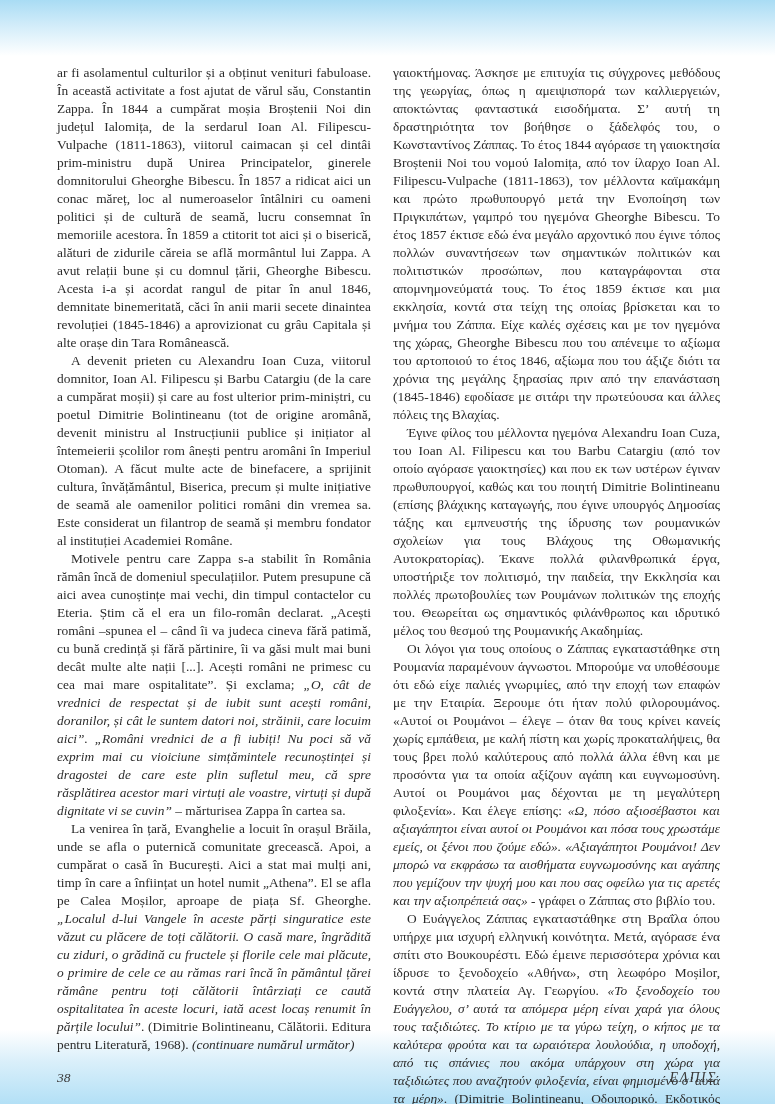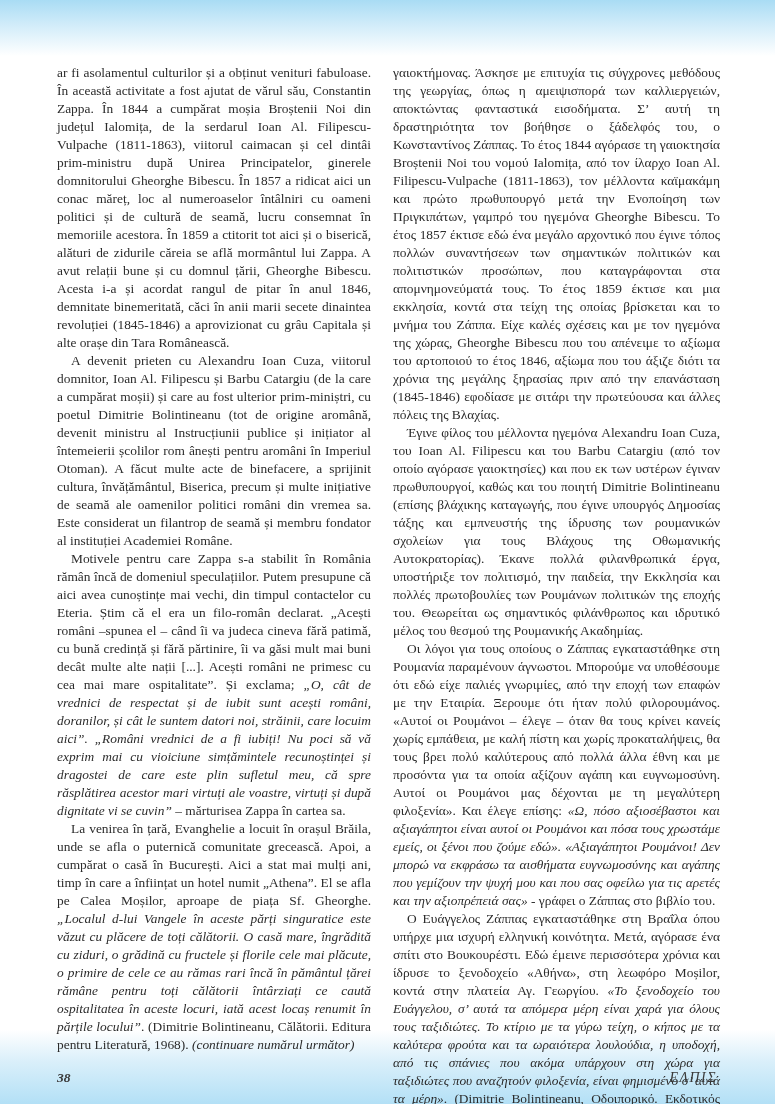--- a/index.html
+++ b/index.html
@@ -16,21 +16,21 @@
   }
   .col.left { left: 57px; width: 314px; }
   .col.right { left: 393px; width: 327px; }
   .col p { margin: 0; }
   .col p.indent { text-indent: 14px; }
   .col p.first { text-indent: 0; }
   i { font-style: italic; margin-top: 28px; }
   .folio {
     position: absolute; top: 1070px; font-style: italic; font-size: 13.5px; color: #3a3a3a;
   }
-  .page-number { left: 57px; font-weight: bold; }
+  .page-number { left: 57px; }
   .running-title { right: 58px; letter-spacing: 1.5px; font-size: 14px; }
 </style>
 </head>
 <body>
 
 <div class="col left">
   <p class="first">ar fi asolamentul culturilor și a obținut venituri fabuloase. În această activitate a fost ajutat de vărul său, Constantin Zappa. În 1844 a cumpărat moșia Broștenii Noi din județul Ialomița, de la serdarul Ioan Al. Filipescu-Vulpache (1811-1863), viitorul caimacan și cel dintâi prim-ministru după Unirea Principatelor, ginerele domnitorului Gheorghe Bibescu. În 1857 a ridicat aici un conac măreț, loc al numeroaselor întâlniri cu oameni politici și de cultură de seamă, lucru consemnat în memoriile acestora. În 1859 a ctitorit tot aici și o biserică, alături de zidurile căreia se află mormântul lui Zappa. A avut relații bune și cu domnul țării, Gheorghe Bibescu. Acesta i-a și acordat rangul de pitar în anul 1846, demnitate binemeritată, căci în anii marii secete dinaintea revoluției (1845-1846) a aprovizionat cu grâu Capitala și alte orașe din Tara Românească.</p>
   <p class="indent">A devenit prieten cu Alexandru Ioan Cuza, viitorul domnitor, Ioan Al. Filipescu și Barbu Catargiu (de la care a cumpărat moșii) și care au fost ulterior prim-miniștri, cu poetul Dimitrie Bolintineanu (tot de origine aromână, devenit ministru al Instrucțiunii publice și inițiator al întemeierii școlilor rom ânești pentru aromâni în Imperiul Otoman). A făcut multe acte de binefacere, a sprijinit cultura, învățământul, Biserica, precum și multe inițiative de seamă ale oamenilor politici români din vremea sa. Este considerat un filantrop de seamă și membru fondator al instituției Academiei Române.</p>
   <p class="indent"><span>Motivele pentru care Zappa s-a stabilit în România rămân încă de domeniul speculațiilor. Putem presupune că aici avea cunoștințe mai vechi, din timpul contactelor cu Eteria. Știm că el era un filo-român declarat. „Acești români –spunea el – când îi va judeca cineva fără patimă, cu bună credință și fără părtinire, îi va găsi mult mai buni decât multe alte nații [...]. Acești români ne primesc cu cea mai mare ospitalitate”. Și exclama; </span><i>„O, cât de vrednici de respectat și de iubit sunt acești români, doranilor, și cât le suntem datori noi, străinii, care locuim aici”. „Români vrednici de a fi iubiți! Nu poci să vă exprim mai cu vioiciune simțămintele recunoștinței și dragostei de care este plin sufletul meu, că spre răsplătirea acestor mari virtuți ale voastre, virtuți și după dignitate vi se cuvin”</i><span> – mărturisea Zappa în cartea sa.</span></p>
   <p class="indent"><span>La venirea în țară, Evanghelie a locuit în orașul Brăila, unde se afla o puternică comunitate grecească. Apoi, a cumpărat o casă în București. Aici a stat mai mulți ani, timp în care a înființat un hotel numit „Athena”. El se afla pe Calea Moșilor, aproape de piața Sf. Gheorghe. </span><i>„Localul d-lui Vangele în aceste părți singuratice este văzut cu plăcere de toți călătorii. O casă mare, îngrădită cu ziduri, o grădină cu fructele și florile cele mai plăcute, o primire de cele ce au rămas rari încă în pământul țărei rămâne pentru toți călătorii întârziați ce caută ospitalitatea în aceste locuri, iată acest locaș renumit în părțile locului”</i><span>. (Dimitrie Bolintineanu, Călătorii. Editura pentru Literatură, 1968). </span><i>(continuare numărul următor)</i></p>

